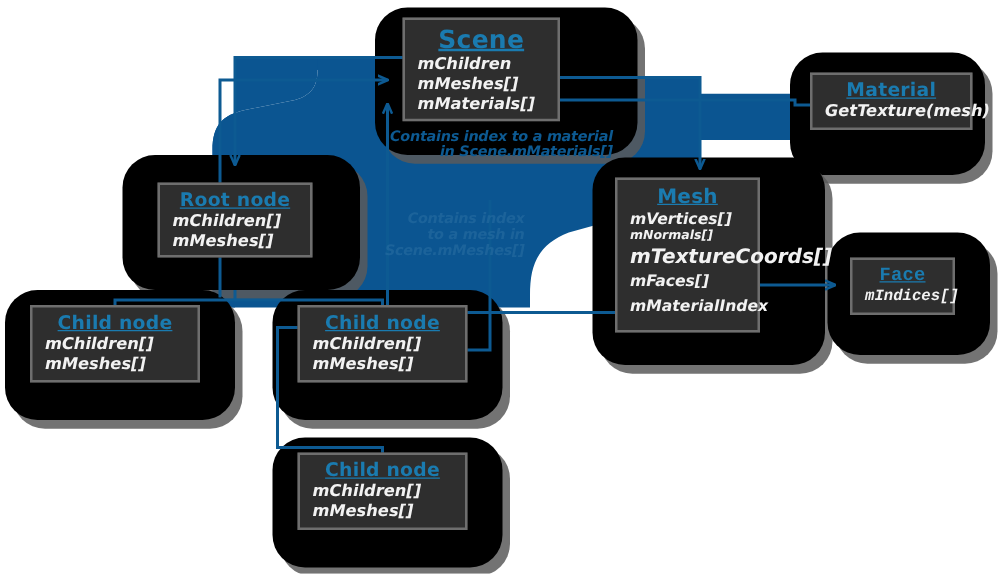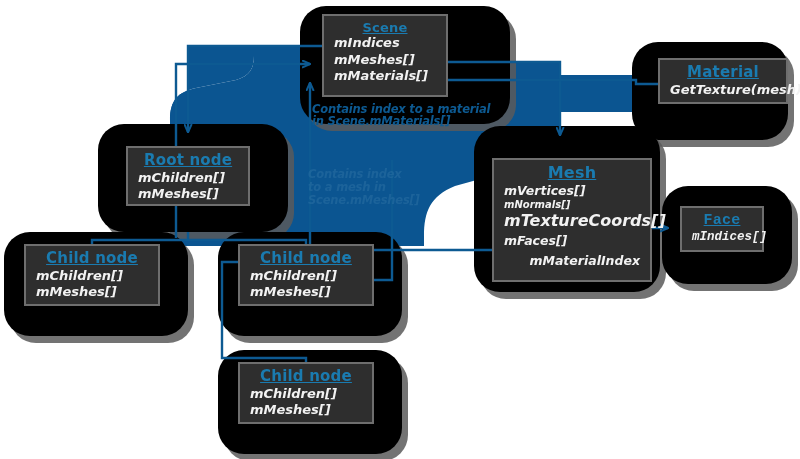--- a/index.html
+++ b/index.html
@@ -26,21 +26,21 @@
     display:block;text-align:center;color:#1a7bb0;font-weight:bold;
     font-style:normal;text-decoration:underline;
     letter-spacing:.2px;line-height:1.18;
   }
   .box .field{
     display:block;color:#f2f2f2;font-style:italic;font-weight:bold;
     line-height:1.26;white-space:nowrap;
   }
   .note{
     position:absolute;color:#0d5a92;font-style:italic;font-weight:bold;
-    line-height:1.02;white-space:pre-line;letter-spacing:-.2px;
+    line-height:1.02;white-space:pre-line;letter-spacing:-.2px;text-align:right;
   }
   .note.faded{color:#2a6fa3;opacity:.55;}
 </style>
 </head>
 <body>
 
 <div id="stage">
 
   <svg class="bluewrap" viewBox="0 0 800 459" xmlns="http://www.w3.org/2000/svg">
     <path d="M188,45 L470,45 L470,63 L560,63 L560,75 L690,75
@@ -90,38 +90,38 @@
       <path d="M188,232 L188,240 L92,240 L92,254" marker-end="url(#ah)"></path>
       <path d="M188,240 L306,240 L306,254" marker-end="url(#ah)"></path>
 
       <path d="M262,262 L222,262 L222,358 L306,358 L306,372" marker-end="url(#ah)"></path>
 
       <path d="M336,280 L392,280 L392,160"></path>
     </g>
   </svg>
 
   <div class="box" style="left:322px;top:14px;width:126px;height:83px;">
-    <span class="title" style="font-size:13px;">Scene</span>
-    <span class="field" style="font-size:13px;">mIndices</span>
+    <span class="title" style="font-size:20px;">Scene</span>
+    <span class="field" style="font-size:13px;">mChildren</span>
     <span class="field" style="font-size:13px;">mMeshes[]</span>
     <span class="field" style="font-size:13px;">mMaterials[]</span>
   </div>
 
-  <div class="box" style="left:648px;top:58px;width:130px;height:46px;margin-left:10px;">
+  <div class="box" style="left:648px;top:58px;width:130px;height:46px;">
     <span class="title" style="font-size:15px;">Material</span>
     <span class="field" style="font-size:13px;text-align:center;">GetTexture(mesh)</span>
   </div>
 
   <div class="box" style="left:126px;top:146px;width:124px;height:60px;">
     <span class="title" style="font-size:15px;">Root node</span>
     <span class="field" style="font-size:13px;">mChildren[]</span>
     <span class="field" style="font-size:13px;">mMeshes[]</span>
   </div>
 
-  <div class="box" style="left:492px;top:158px;width:160px;height:124px;">
+  <div class="box" style="left:492px;top:142px;width:116px;height:124px;">
     <span class="title" style="font-size:16px;">Mesh</span>
     <span class="field" style="font-size:12.5px;">mVertices[]</span>
     <span class="field" style="font-size:10px;">mNormals[]</span>
     <span class="field" style="font-size:16px;">mTextureCoords[]</span>
     <span class="field" style="font-size:12.5px;margin-top:2px;">mFaces[]</span>
     <span class="field" style="font-size:12.5px;margin-top:4px;text-align:right;">mMaterialIndex</span>
   </div>
 
   <div class="box" style="left:680px;top:206px;width:84px;height:46px;font-family:Liberation Mono, monospace;">
     <span class="title" style="font-size:15px;">Face</span>

